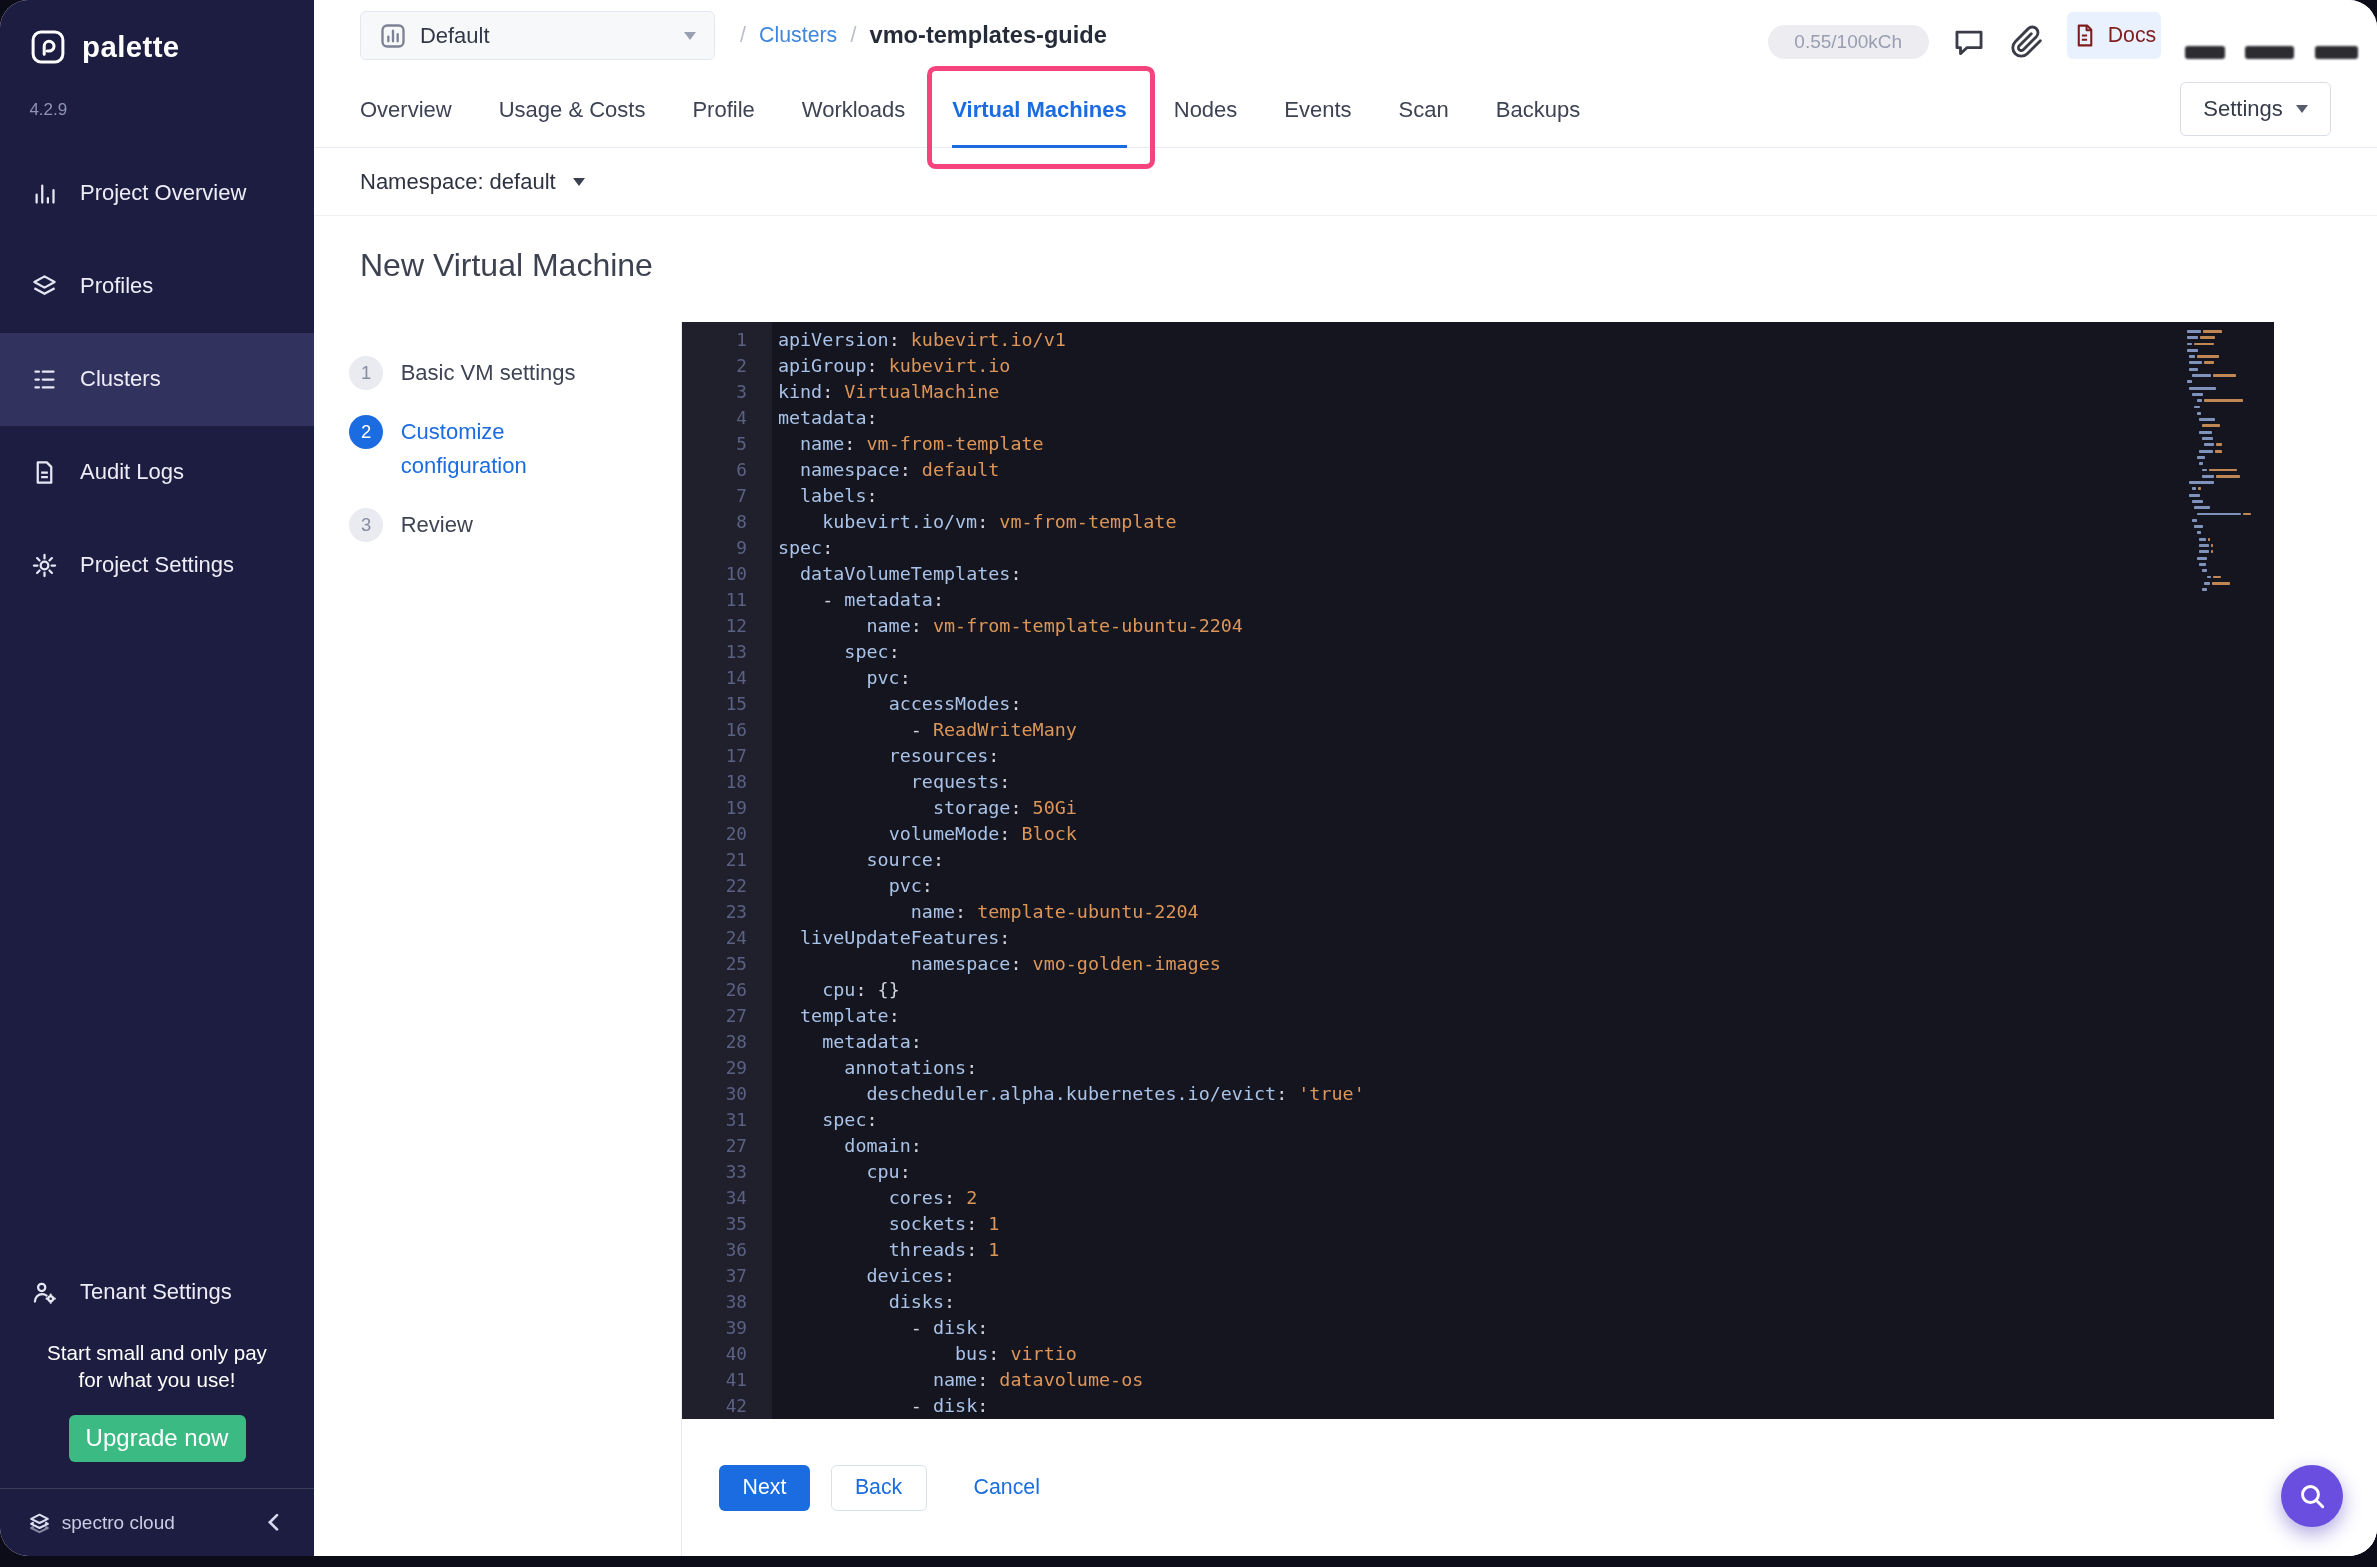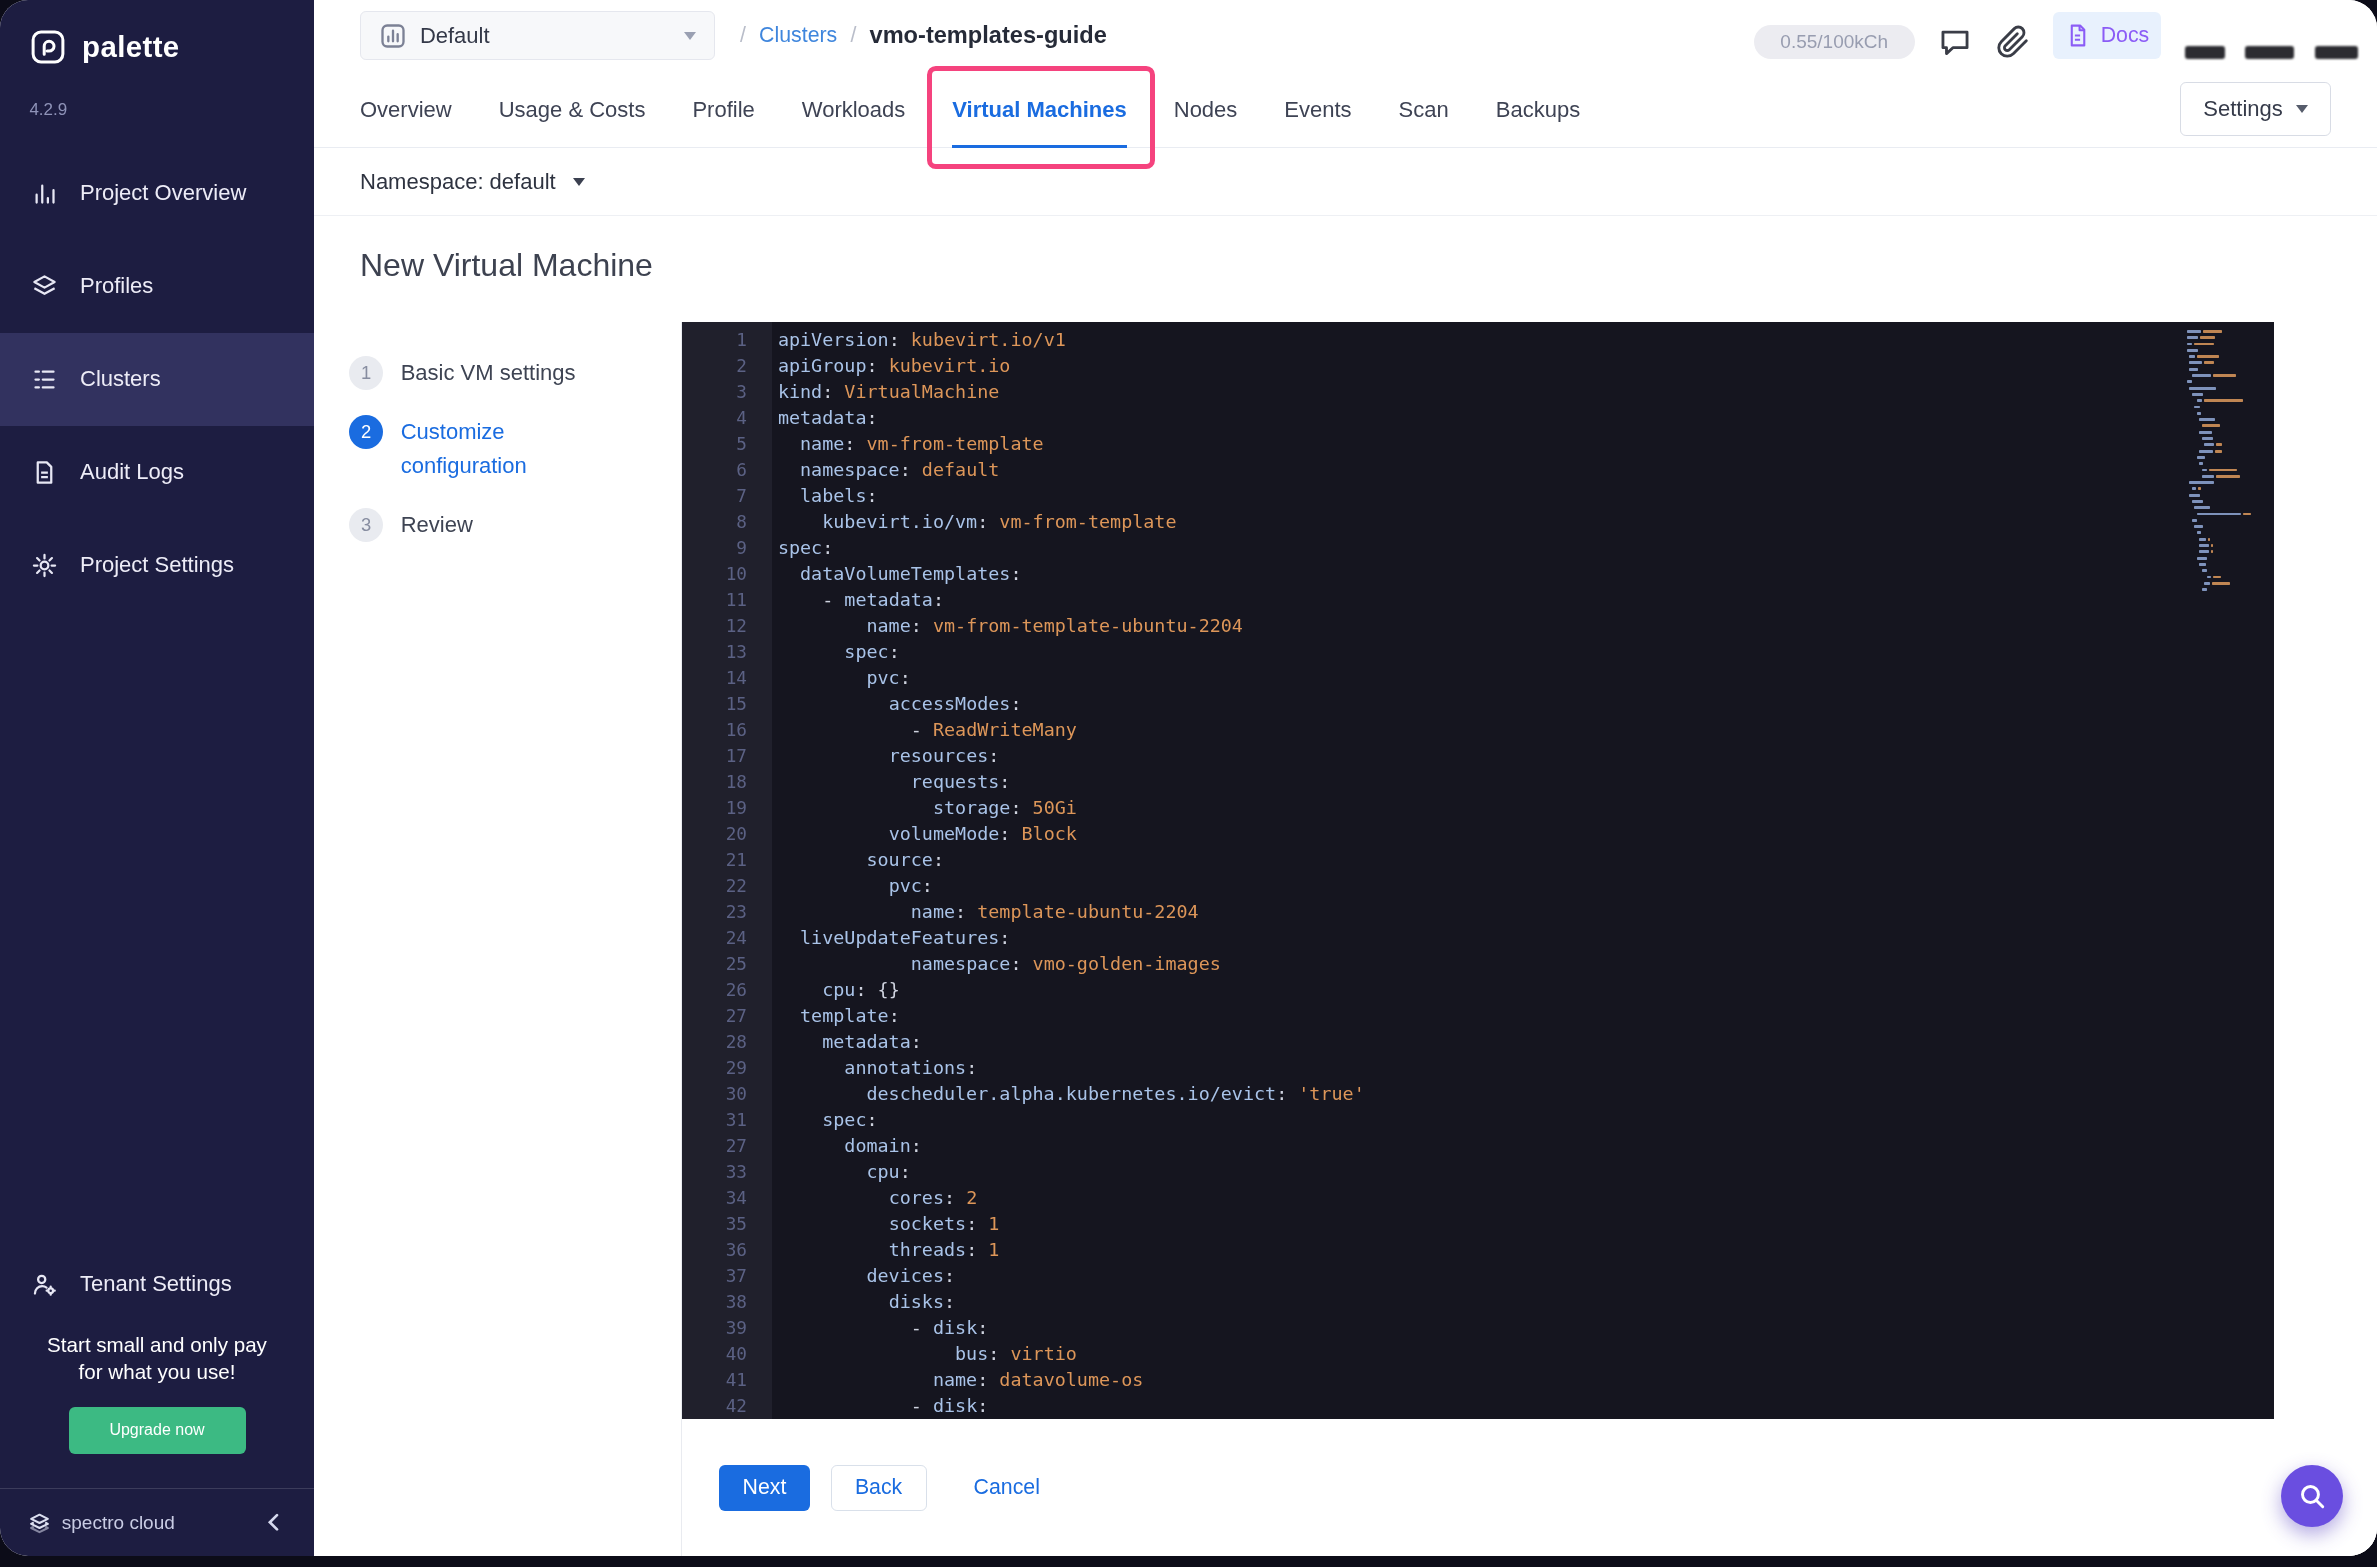--- a/index.html
+++ b/index.html
@@ -15,42 +15,42 @@
   .brand-row{display:flex;align-items:center;gap:14.7px}
   .brand-logo{width:38px;height:38px;color:#fff}
   .brand-name{font-size:29.4px;font-weight:600;letter-spacing:0.4px;color:#fff}
   .version{margin-top:34px;font-size:17px;color:#8f93b8}
   .menu{margin-top:26.5px}
   .side-item{height:93px;display:flex;align-items:center;gap:22px;padding:0 31px;font-size:22px;color:#edecf7;cursor:pointer}
   .side-item.active{background:#32325f}
   .side-item .icn{width:27px;height:27px;flex-shrink:0;color:#e7e7f4}
   .spacer{flex:1}
   .promo{text-align:center;font-size:20.6px;line-height:27px;color:#ffffff;font-weight:500}
-  .upgrade-btn{display:block;margin:22px auto 8px;width:177px;height:47px;background:var(--green,#3cba83);color:#fff;border:none;border-radius:5.9px;font-size:16px;font-family:inherit;cursor:pointer}
+  .upgrade-btn{display:block;margin:22px auto 0;width:177px;height:47px;background:var(--green,#3cba83);color:#fff;border:none;border-radius:5.9px;font-size:24px;font-family:inherit;cursor:pointer}
   .side-footer{margin-top:26.5px;height:68px;border-top:0.7px solid rgba(255,255,255,.14);display:flex;align-items:center;justify-content:space-between;padding:0 26.5px}
   .sc-brand{display:flex;align-items:center;gap:10.3px;font-size:19px;color:#c9cce4}
   .sc-brand .icn{width:25px;height:25px;color:#dcdff0}
   .collapse-btn{width:26.5px;height:26.5px;color:#d6d9ee;cursor:pointer;background:none;border:none}
 
   
   .main{flex:1;display:flex;flex-direction:column;position:relative;background:#fff;min-width:0}
 
   .topbar{height:71px;display:flex;align-items:center;padding:0 19px 0 46px}
   .proj-select{width:355px;height:49px;background:#f7f8fa;border:0.7px solid #e5e7ee;border-radius:5.9px;display:flex;align-items:center;padding:0 17.7px;gap:13.2px;cursor:pointer}
   .proj-select .icn{width:28px;height:28px;color:#7c8195}
   .proj-label{font-size:22px;color:#333848;flex:1}
   .tri-down{width:0;height:0;border-left:6.6px solid transparent;border-right:6.6px solid transparent;border-top:8px solid #9aa0b2}
   .crumb{display:flex;align-items:center;gap:13.2px;margin-left:25px;font-size:21.3px}
   .crumb .sep{color:#b9bdc9}
   .crumb-link{color:#3f86dd;cursor:pointer}
   .crumb-cur{color:#262b38;font-weight:700;font-size:23.6px}
   .top-right{margin-left:auto;display:flex;align-items:flex-end;gap:23.6px}
   .usage-pill{height:34px;background:#ececf1;border-radius:17.7px;display:flex;align-items:center;padding:0 26.5px;font-size:19px;color:#989db0}
   .icon-btn{width:34px;height:34px;color:#3a3d47;cursor:pointer;background:none;border:none;padding:0}
-  .docs-btn{height:47px;background:#e8f1fd;border-radius:5.9px;border:none;display:flex;align-items:center;gap:10.3px;padding:0 12px;font-size:21.3px;color:#8b5cf6;font-family:inherit;cursor:pointer}
+  .docs-btn{height:47px;background:#e8f1fd;border-radius:5.9px;border:none;display:flex;align-items:center;gap:10.3px;padding:0 5px;font-size:21.3px;color:#7f1d1d;font-family:inherit;cursor:pointer}
   .docs-btn .icn{width:25px;height:25px}
   .redacted{display:flex;align-items:center;gap:20.6px}
   .redact{height:13.2px;background:#2c2c31;border-radius:2.9px;filter:blur(1.2px)}
 
   .tabbar{height:77px;display:flex;align-items:center;gap:47px;padding:0 46px;border-bottom:1.5px solid #e9ecf2;position:relative}
   .tab{height:77px;display:flex;align-items:center;font-size:22px;color:#3e4354;cursor:pointer;border-bottom:3.7px solid transparent;padding-top:3.7px;white-space:nowrap}
   .tab.active{color:var(--accent,#1a6ce0);font-weight:700;border-bottom-color:var(--accent,#1a6ce0)}
   .settings-btn{margin-left:auto;height:54px;padding:0 22px;background:#fff;border:1.5px solid #d8dce5;border-radius:5.9px;display:flex;align-items:center;gap:13.2px;font-size:22px;color:#363b4a;font-family:inherit;cursor:pointer}
   .settings-btn .tri-down{border-top-color:#565c6b}
   .annotation-box{position:absolute;border:5.2px solid var(--pink,#f5437e);border-radius:8.8px;pointer-events:none;z-index:6}

